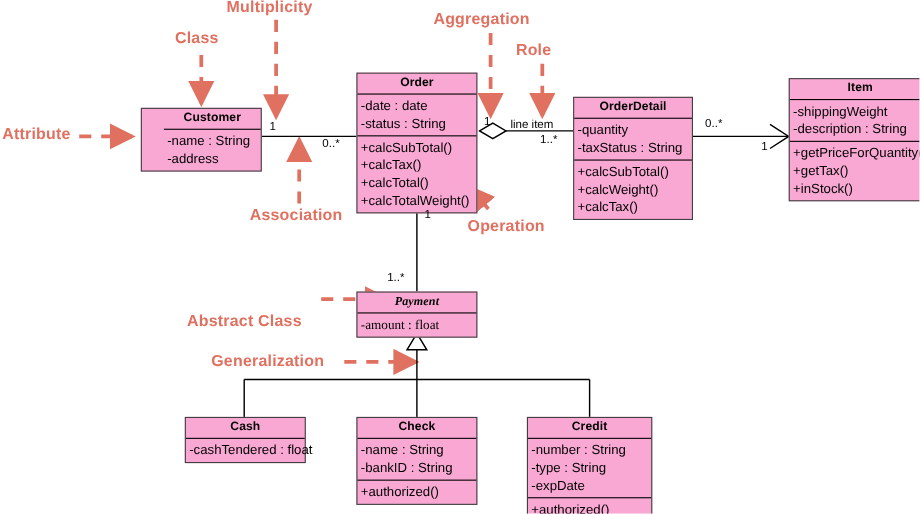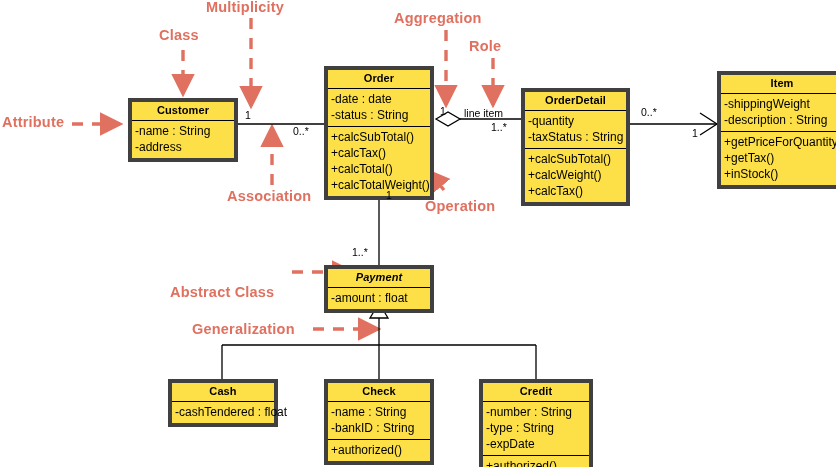--- a/index.html
+++ b/index.html
@@ -22,22 +22,22 @@
     left: 0;
     top: 0;
     width: 836px;
     height: 467px;
     pointer-events: none;
   }
   
   .uml-class {
     position: absolute;
     box-sizing: border-box;
-    border: 4px solid #404040;
-    background: #fde047;
+    border: 1px solid #404040;
+    background: #f9a8d4;
     font-size: 11px;
     line-height: 1;
     color: #000000;
   }
   .uml-name {
     box-sizing: border-box;
     text-align: center;
     font-weight: bold;
     font-size: 11px;
     padding: 3px 2px 4px 2px;
@@ -148,21 +148,21 @@
     <g>
       <polygon points="379,303 388,318 370,318" fill="#ffffff" stroke="#000000" stroke-width="1.3"></polygon>
       <line x1="379" y1="318" x2="379" y2="345" stroke="#000000" stroke-width="1.3"></line>
       <line x1="222" y1="345" x2="536" y2="345" stroke="#000000" stroke-width="1.3"></line>
       <line x1="222" y1="345" x2="222" y2="379" stroke="#000000" stroke-width="1.3"></line>
       <line x1="379" y1="345" x2="379" y2="379" stroke="#000000" stroke-width="1.3"></line>
       <line x1="536" y1="345" x2="536" y2="379" stroke="#000000" stroke-width="1.3"></line>
     </g>
   </svg>
 
-  <div class="uml-class" style="left:128px; top:98px; width:110px;">
+  <div class="uml-class" style="left:128px; top:98px; width:110px;padding-left:20px;">
     <div class="uml-name">Customer</div>
     <div class="uml-compartment last">
       <div class="uml-row">-name : String</div>
       <div class="uml-row">-address</div>
     </div>
   </div>
 
   <div class="uml-class" style="left:324px; top:66px; width:110px;">
     <div class="uml-name">Order</div>
     <div class="uml-compartment">
@@ -196,21 +196,21 @@
       <div class="uml-row">-shippingWeight</div>
       <div class="uml-row">-description : String</div>
     </div>
     <div class="uml-compartment last">
       <div class="uml-row">+getPriceForQuantity()</div>
       <div class="uml-row">+getTax()</div>
       <div class="uml-row">+inStock()</div>
     </div>
   </div>
 
-  <div class="uml-class" style="left:324px; top:265px; width:110px;">
+  <div class="uml-class" style="left:324px; top:265px; width:110px;font-family:Liberation Serif, serif;">
     <div class="uml-name abstract">Payment</div>
     <div class="uml-compartment last">
       <div class="uml-row">-amount : float</div>
     </div>
   </div>
 
   <div class="uml-class" style="left:168px; top:379px; width:110px;">
     <div class="uml-name">Cash</div>
     <div class="uml-compartment last">
       <div class="uml-row">-cashTendered : float</div>

